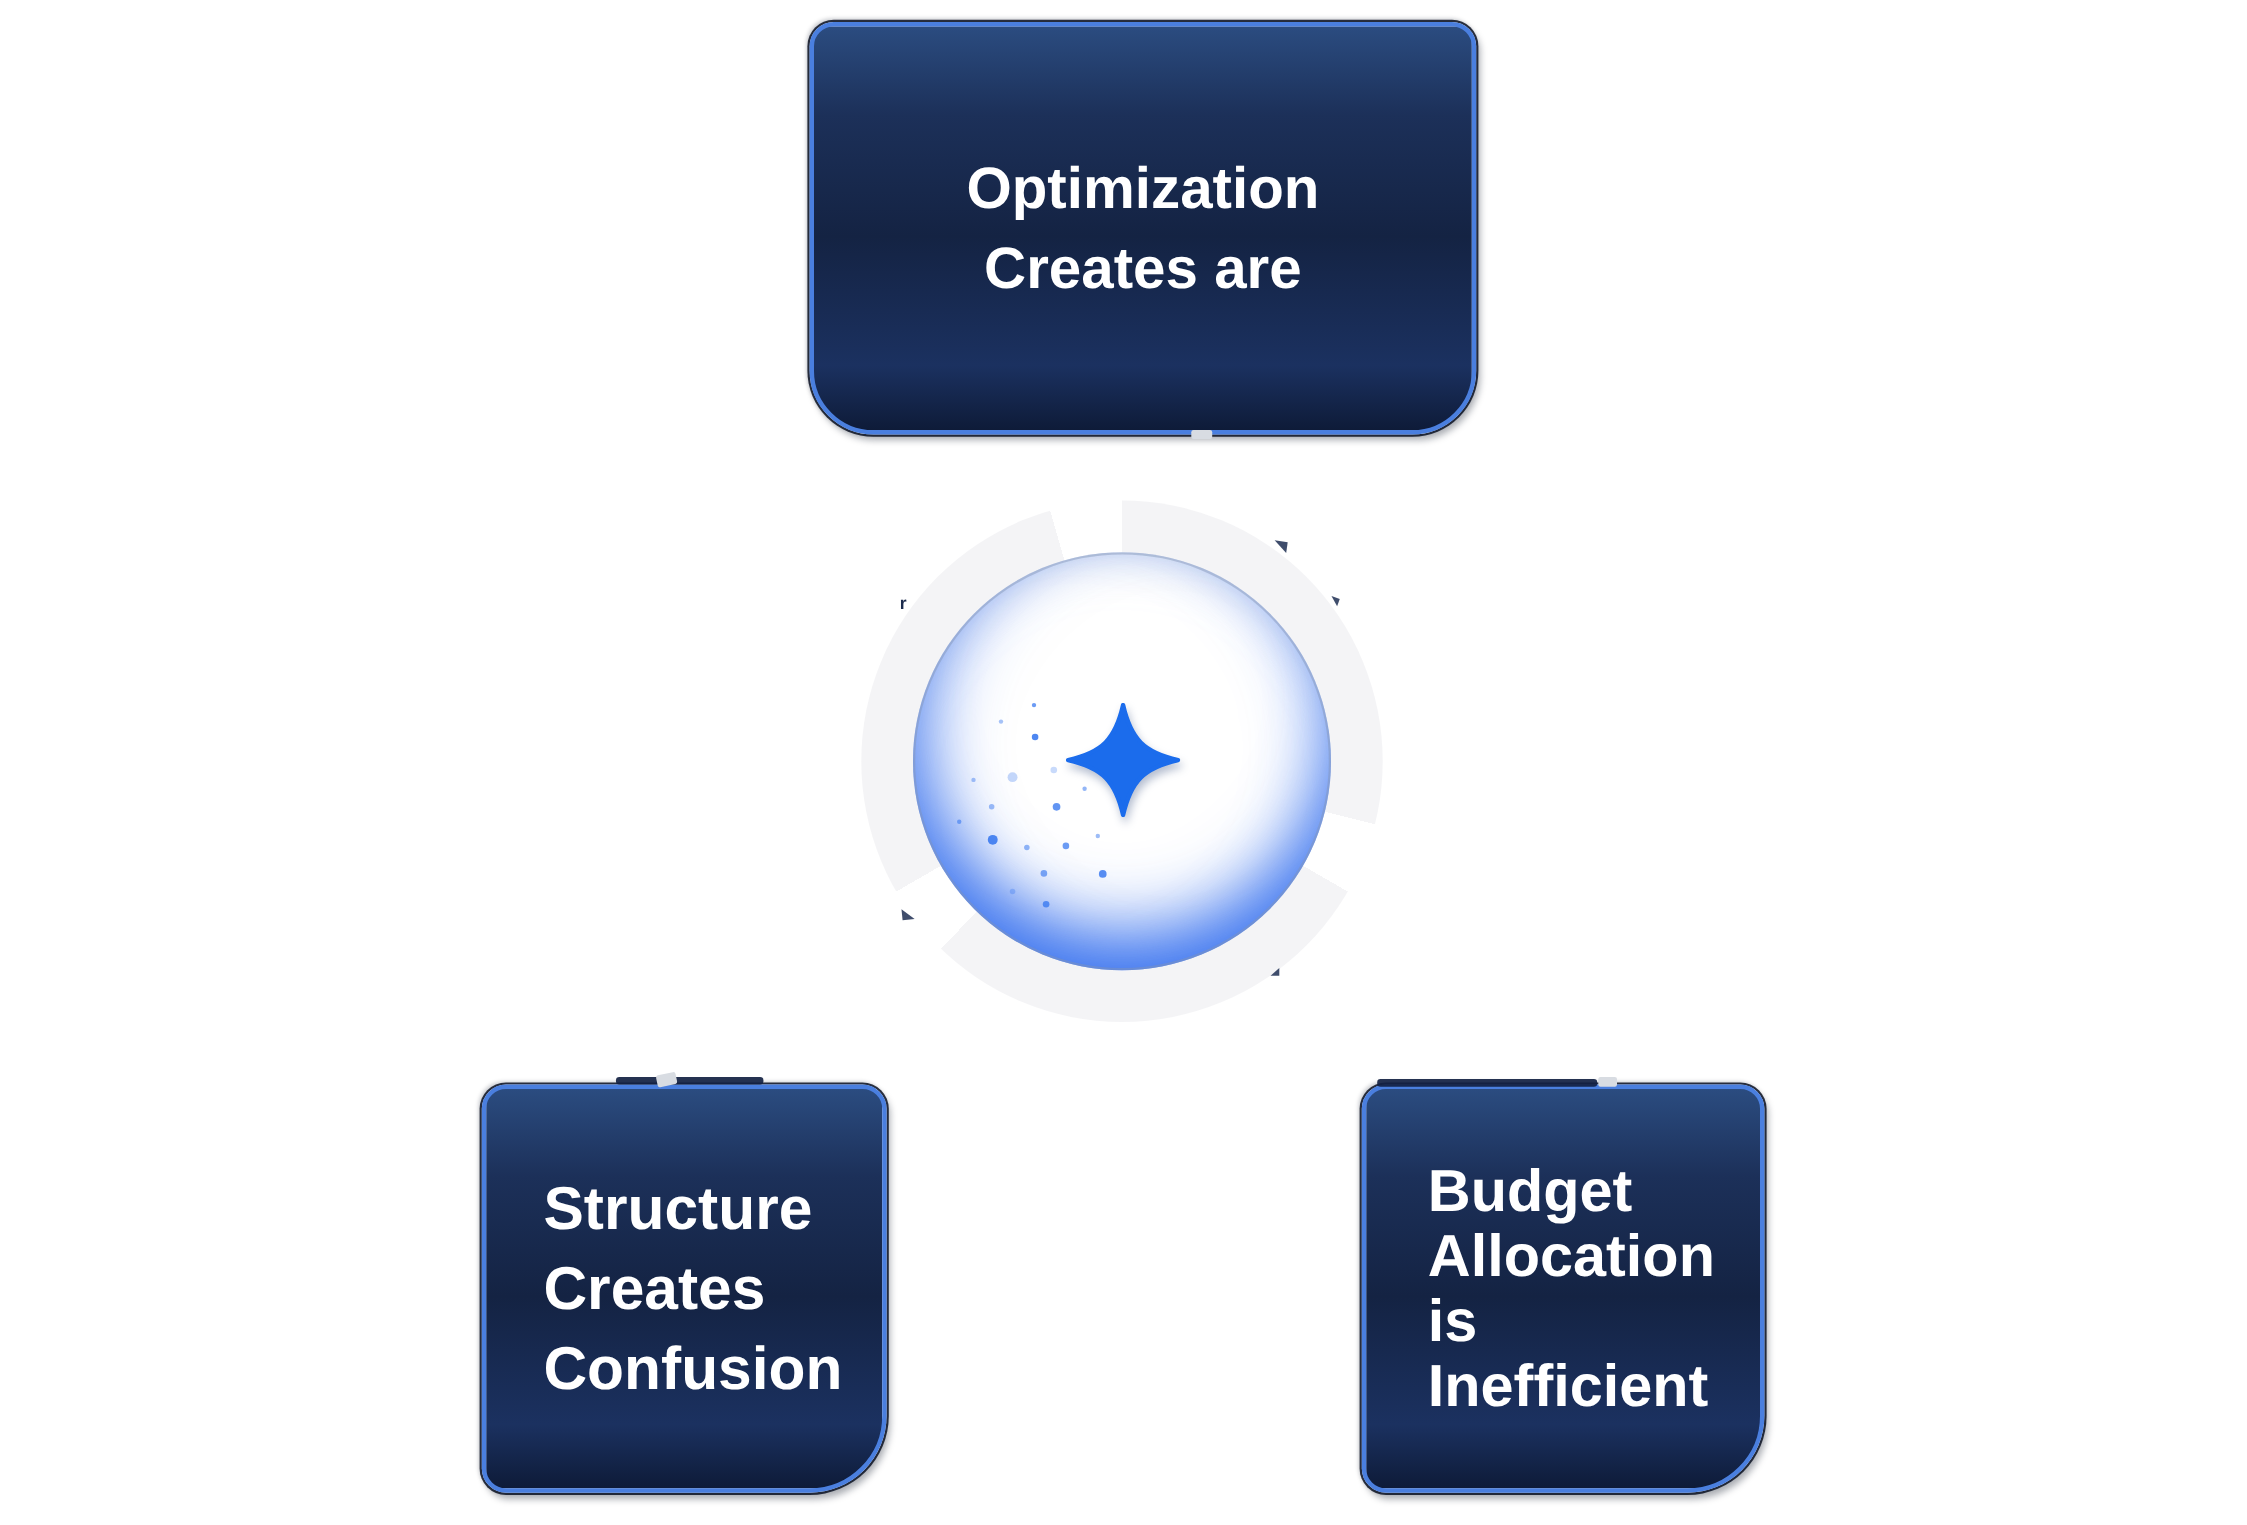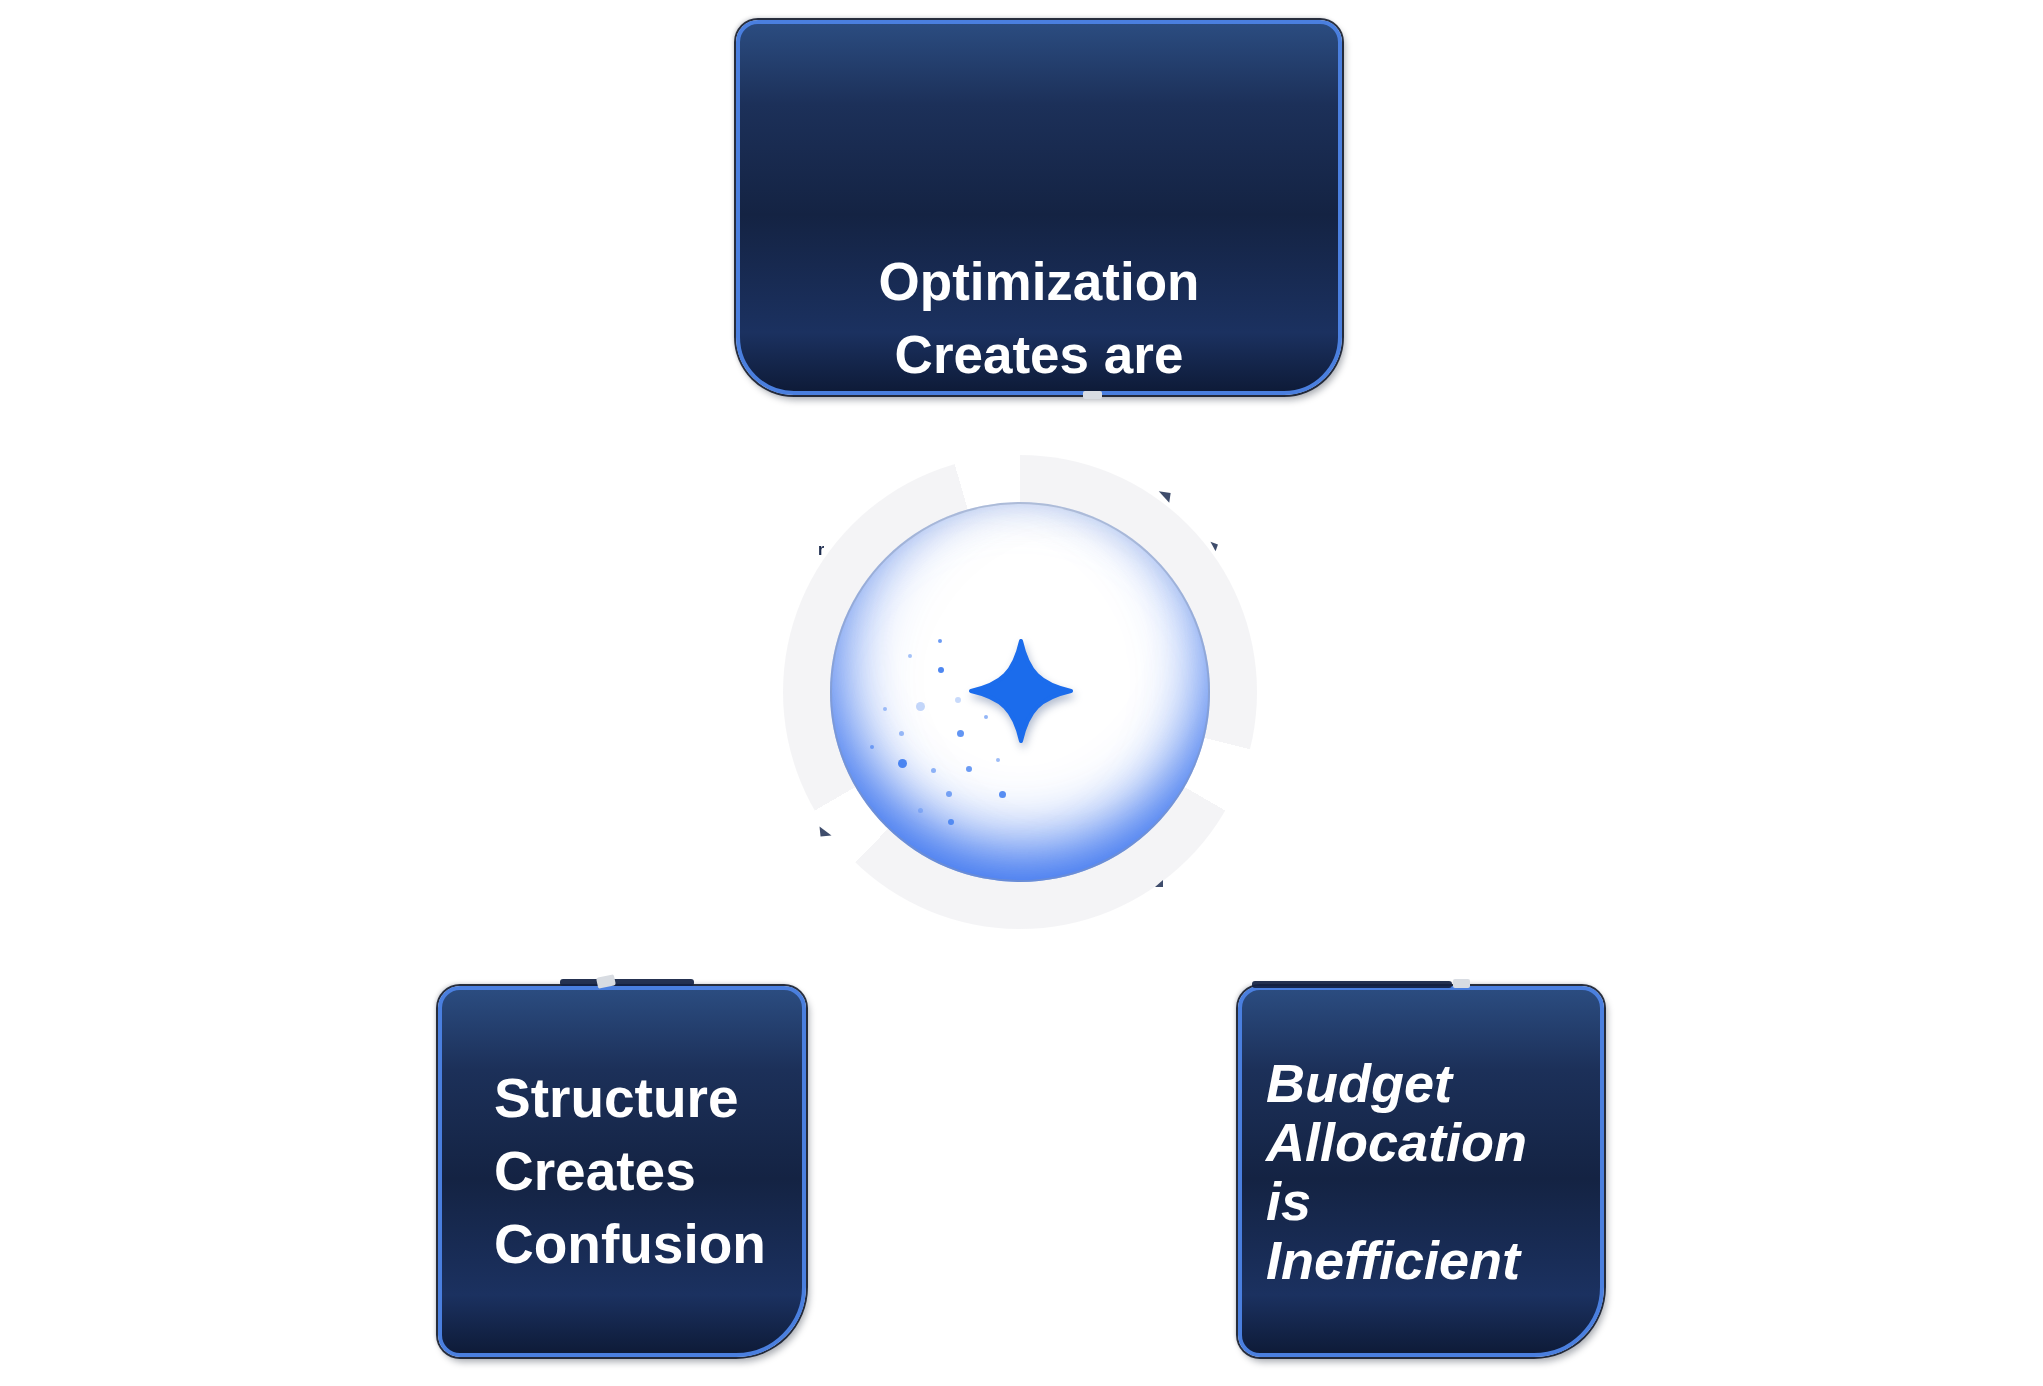--- a/index.html
+++ b/index.html
@@ -18,35 +18,35 @@
     background:linear-gradient(180deg,#2B4C80 0%,#1C3059 22%,#142343 52%,#1B3160 84%,#0E1B38 100%);
     box-shadow:0 0 0 2px rgba(9,16,34,0.85), 3px 5px 7px rgba(9,16,34,0.35), -2px -2px 4px rgba(9,16,34,0.25);
     color:#ffffff;
     display:flex;flex-direction:column;justify-content:center;
     font-weight:700;
   }
   .card-top{
     left:736px;top:20px;width:606px;height:375px;
     border-radius:22px 22px 58px 58px;
     align-items:center;text-align:center;
-    font-size:53px;line-height:73px;justify-content:flex-end;
+    font-size:53px;line-height:73px;
   }
   .card-bl{
     left:438px;top:986px;width:368px;height:371px;
     border-radius:22px 22px 70px 22px;
     padding-left:52px;padding-right:12px;
     text-align:left;
     font-size:55px;line-height:73px;
   }
   .card-br{
     left:1238px;top:986px;width:366px;height:371px;
     border-radius:22px 22px 70px 22px;
-    padding-left:24px;padding-right:8px;
+    padding-left:56px;padding-right:8px;
     text-align:left;
-    font-size:54px;line-height:59px;font-style:italic;
+    font-size:54px;line-height:59px;
   }
   .card .line{white-space:nowrap;}
   
   .ring{
     position:absolute;left:783px;top:455px;width:474px;height:474px;
     border-radius:50%;
     background:conic-gradient(from 0deg,
       #F4F4F6 0deg 104deg, rgba(244,244,246,0) 104deg 120deg,
       #F4F4F6 120deg 224deg, rgba(244,244,246,0) 224deg 240deg,
       #F4F4F6 240deg 344deg, rgba(244,244,246,0) 344deg 360deg);

